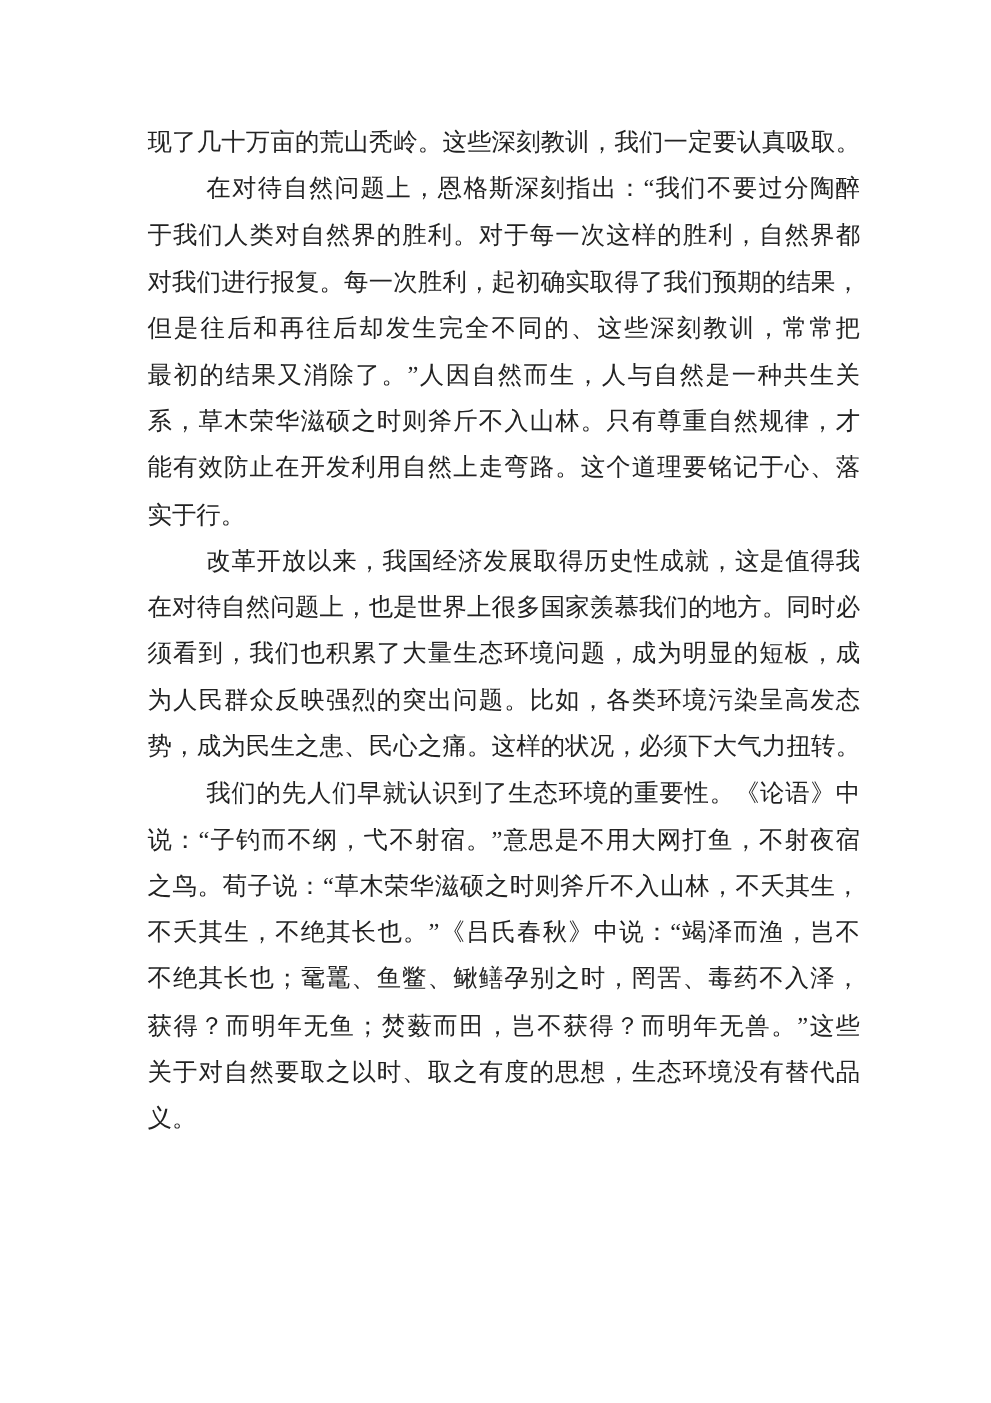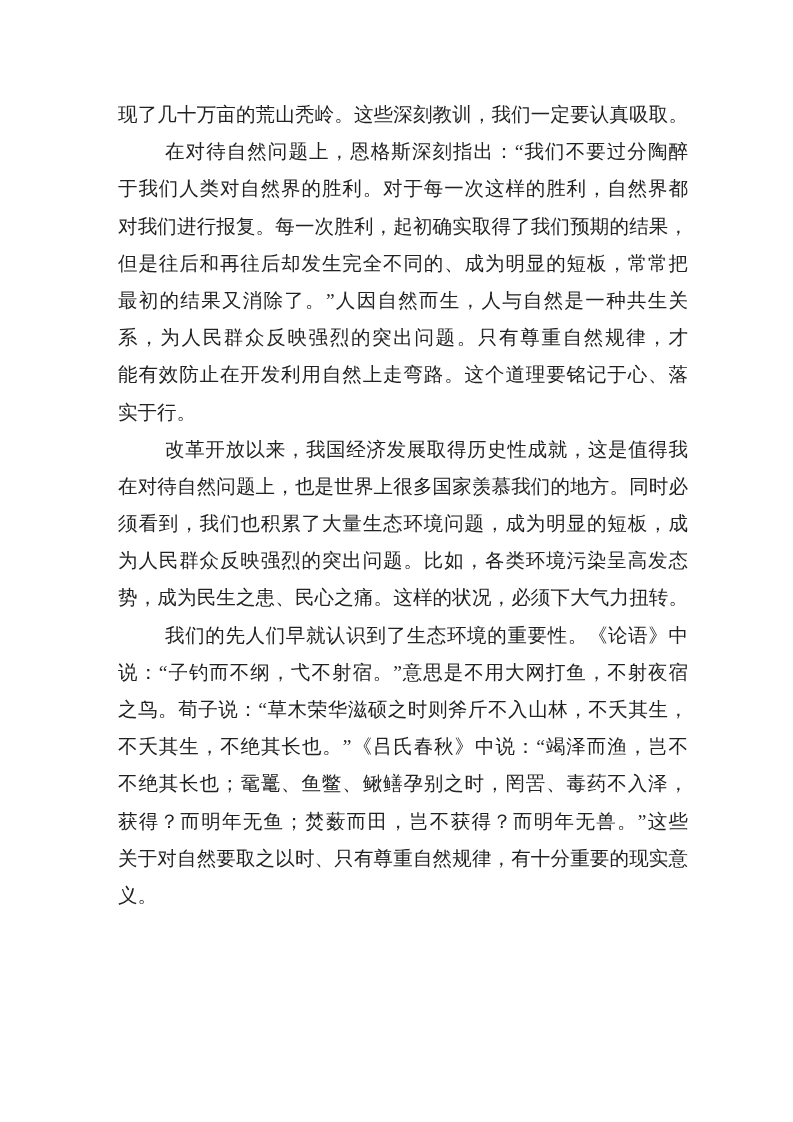--- a/index.html
+++ b/index.html
@@ -48,37 +48,37 @@
 
 <div class="page">
   <main class="text-block" id="doc-body" style="color: rgb(34, 34, 34);">
       <div class="paragraph">
         <div class="line">现了几十万亩的荒山秃岭。这些深刻教训，我们一定要认真吸取。</div>
       </div>
       <div class="paragraph">
         <div class="line indent">在对待自然问题上，恩格斯深刻指出：“我们不要过分陶醉</div>
         <div class="line">于我们人类对自然界的胜利。对于每一次这样的胜利，自然界都</div>
         <div class="line">对我们进行报复。每一次胜利，起初确实取得了我们预期的结果，</div>
-        <div class="line">但是往后和再往后却发生完全不同的、成为明显的短板，常常把</div>
+        <div class="line">但是往后和再往后却发生完全不同的、这些深刻教训，常常把</div>
         <div class="line">最初的结果又消除了。”人因自然而生，人与自然是一种共生关</div>
-        <div class="line">系，为人民群众反映强烈的突出问题。只有尊重自然规律，才</div>
+        <div class="line">系，草木荣华滋硕之时则斧斤不入山林。只有尊重自然规律，才</div>
         <div class="line">能有效防止在开发利用自然上走弯路。这个道理要铭记于心、落</div>
         <div class="line end">实于行。</div>
       </div>
       <div class="paragraph">
         <div class="line indent">改革开放以来，我国经济发展取得历史性成就，这是值得我</div>
         <div class="line">在对待自然问题上，也是世界上很多国家羡慕我们的地方。同时必</div>
         <div class="line">须看到，我们也积累了大量生态环境问题，成为明显的短板，成</div>
         <div class="line">为人民群众反映强烈的突出问题。比如，各类环境污染呈高发态</div>
         <div class="line">势，成为民生之患、民心之痛。这样的状况，必须下大气力扭转。</div>
       </div>
       <div class="paragraph">
         <div class="line indent">我们的先人们早就认识到了生态环境的重要性。《论语》中</div>
         <div class="line">说：“子钓而不纲，弋不射宿。”意思是不用大网打鱼，不射夜宿</div>
         <div class="line">之鸟。荀子说：“草木荣华滋硕之时则斧斤不入山林，不夭其生，</div>
         <div class="line">不夭其生，不绝其长也。”《吕氏春秋》中说：“竭泽而渔，岂不</div>
         <div class="line">不绝其长也；鼋鼍、鱼鳖、鳅鳝孕别之时，罔罟、毒药不入泽，</div>
         <div class="line">获得？而明年无鱼；焚薮而田，岂不获得？而明年无兽。”这些</div>
-        <div class="line">关于对自然要取之以时、只有尊重自然规律，有十分重要的现实意</div>
+        <div class="line">关于对自然要取之以时、取之有度的思想，生态环境没有替代品</div>
         <div class="line end">义。</div>
       </div>
     </main>
 </div>
 
 </body></html>

